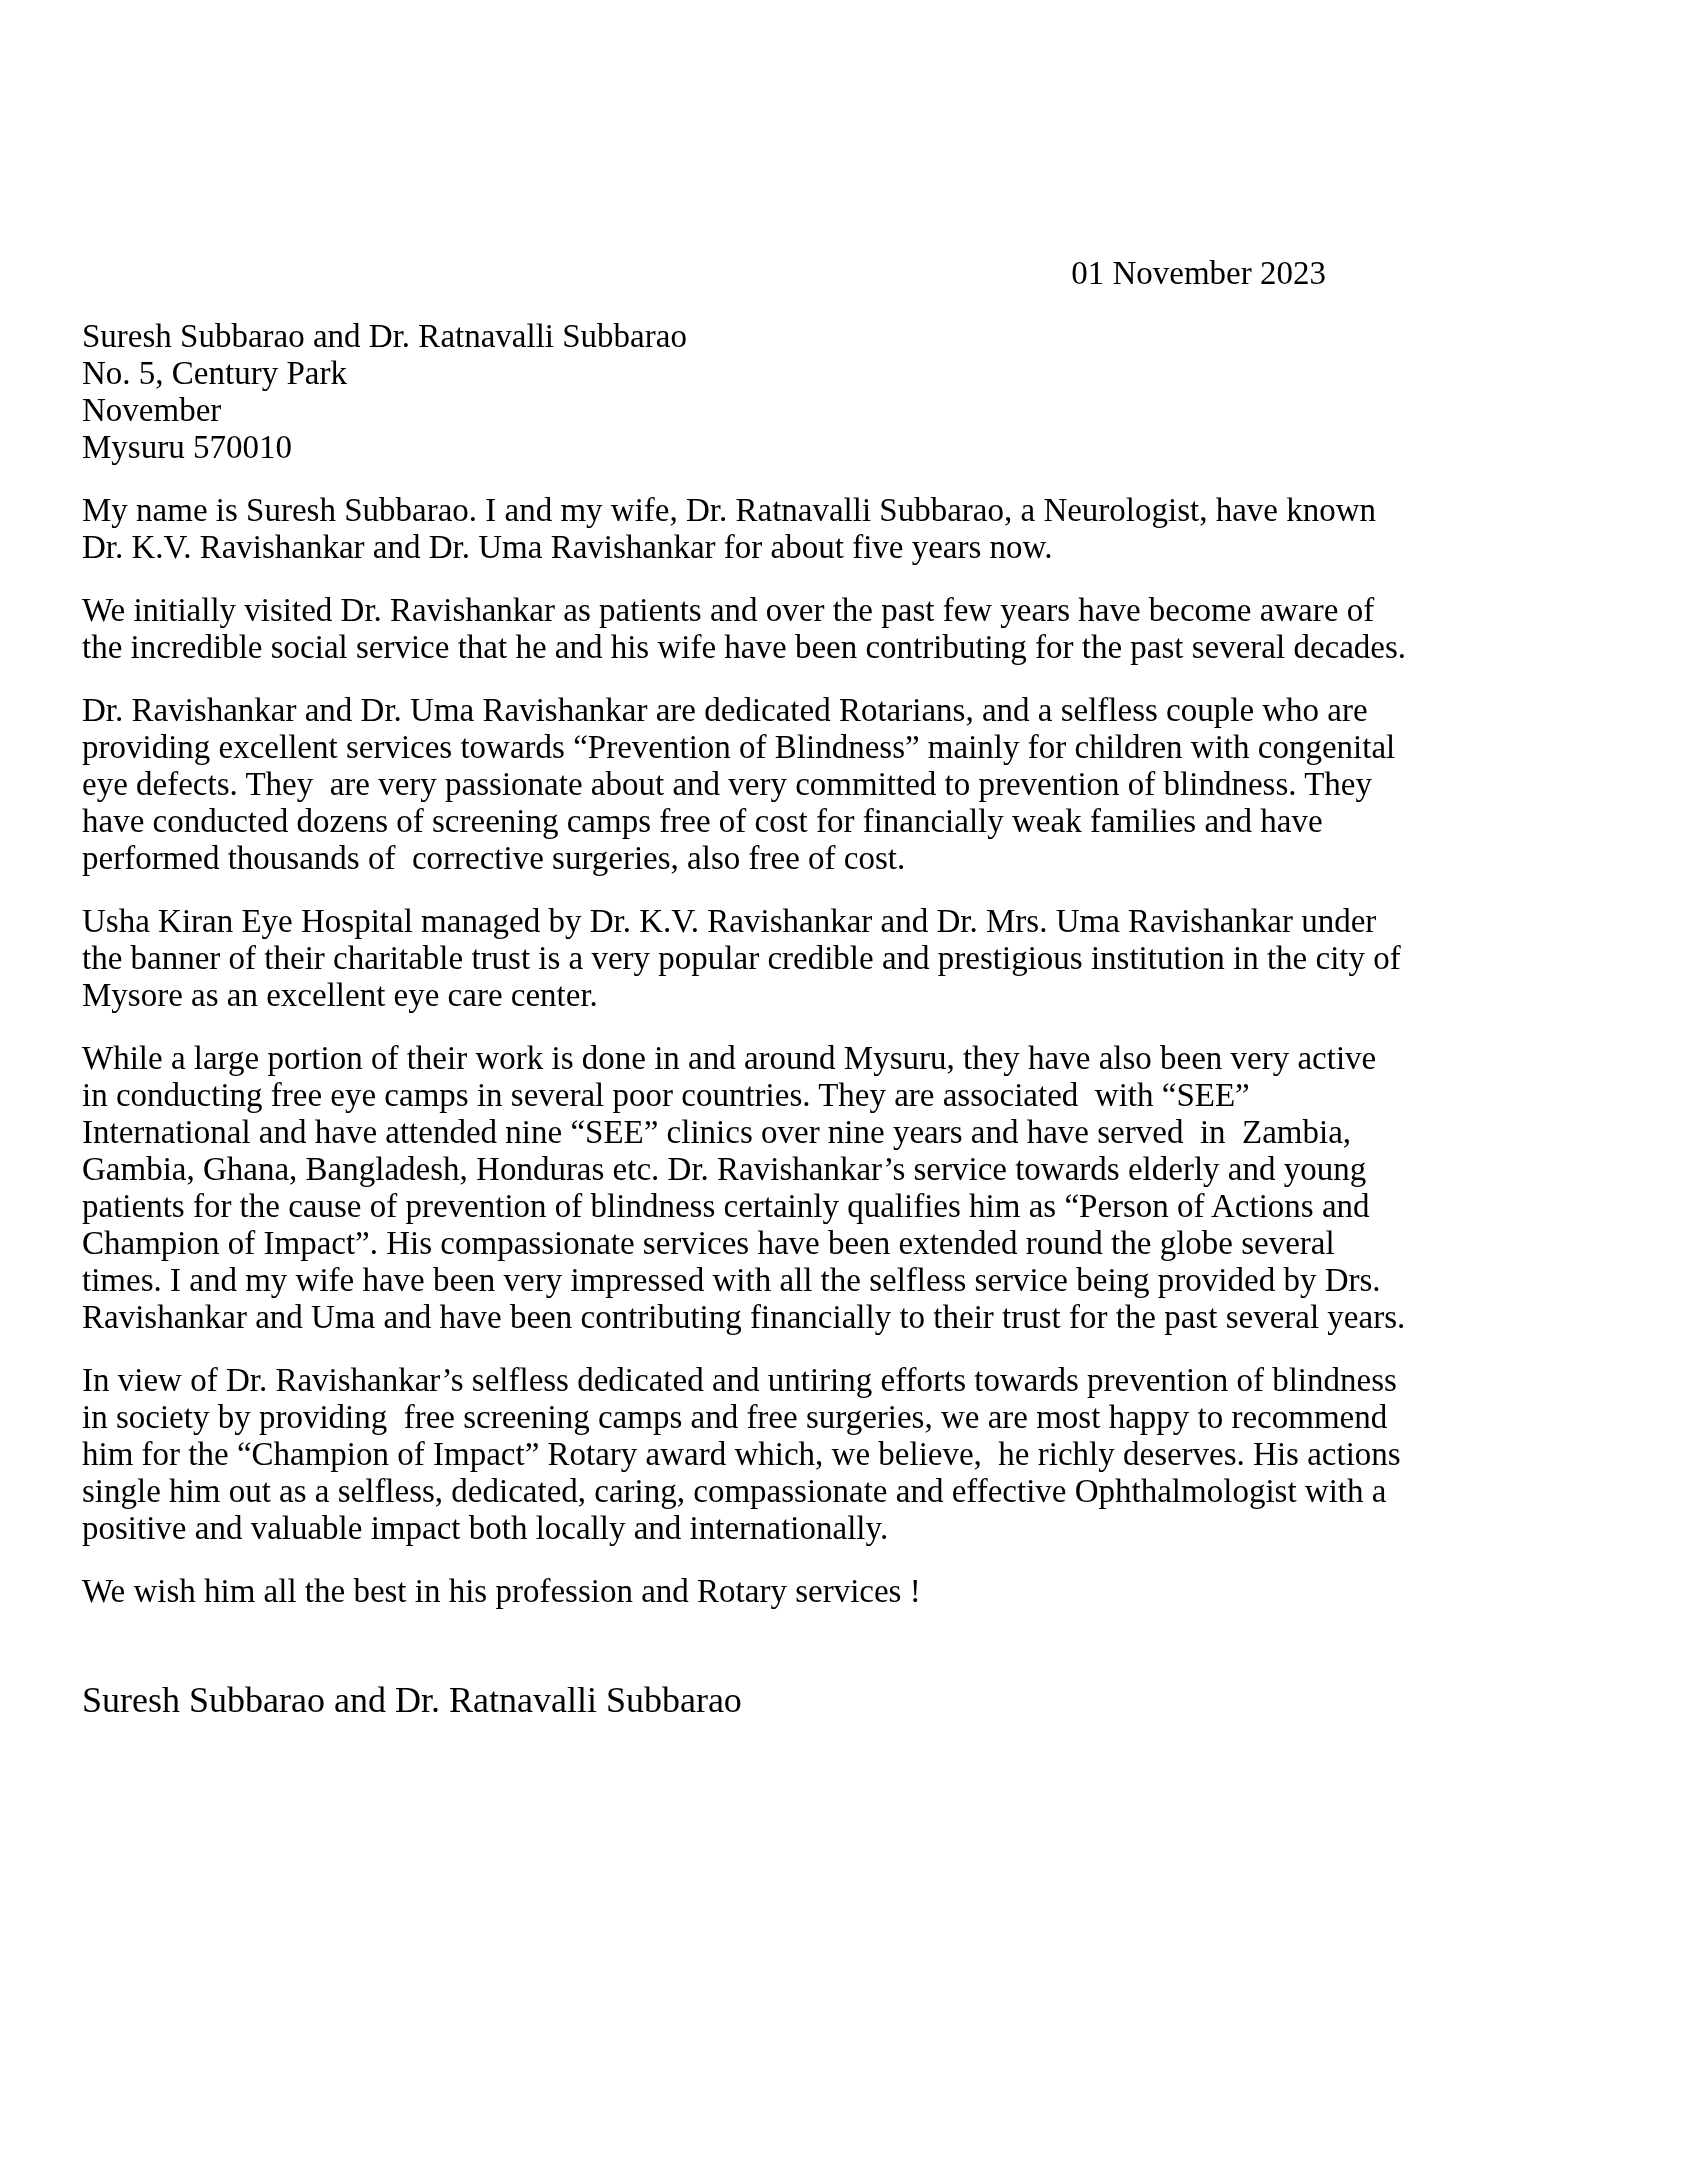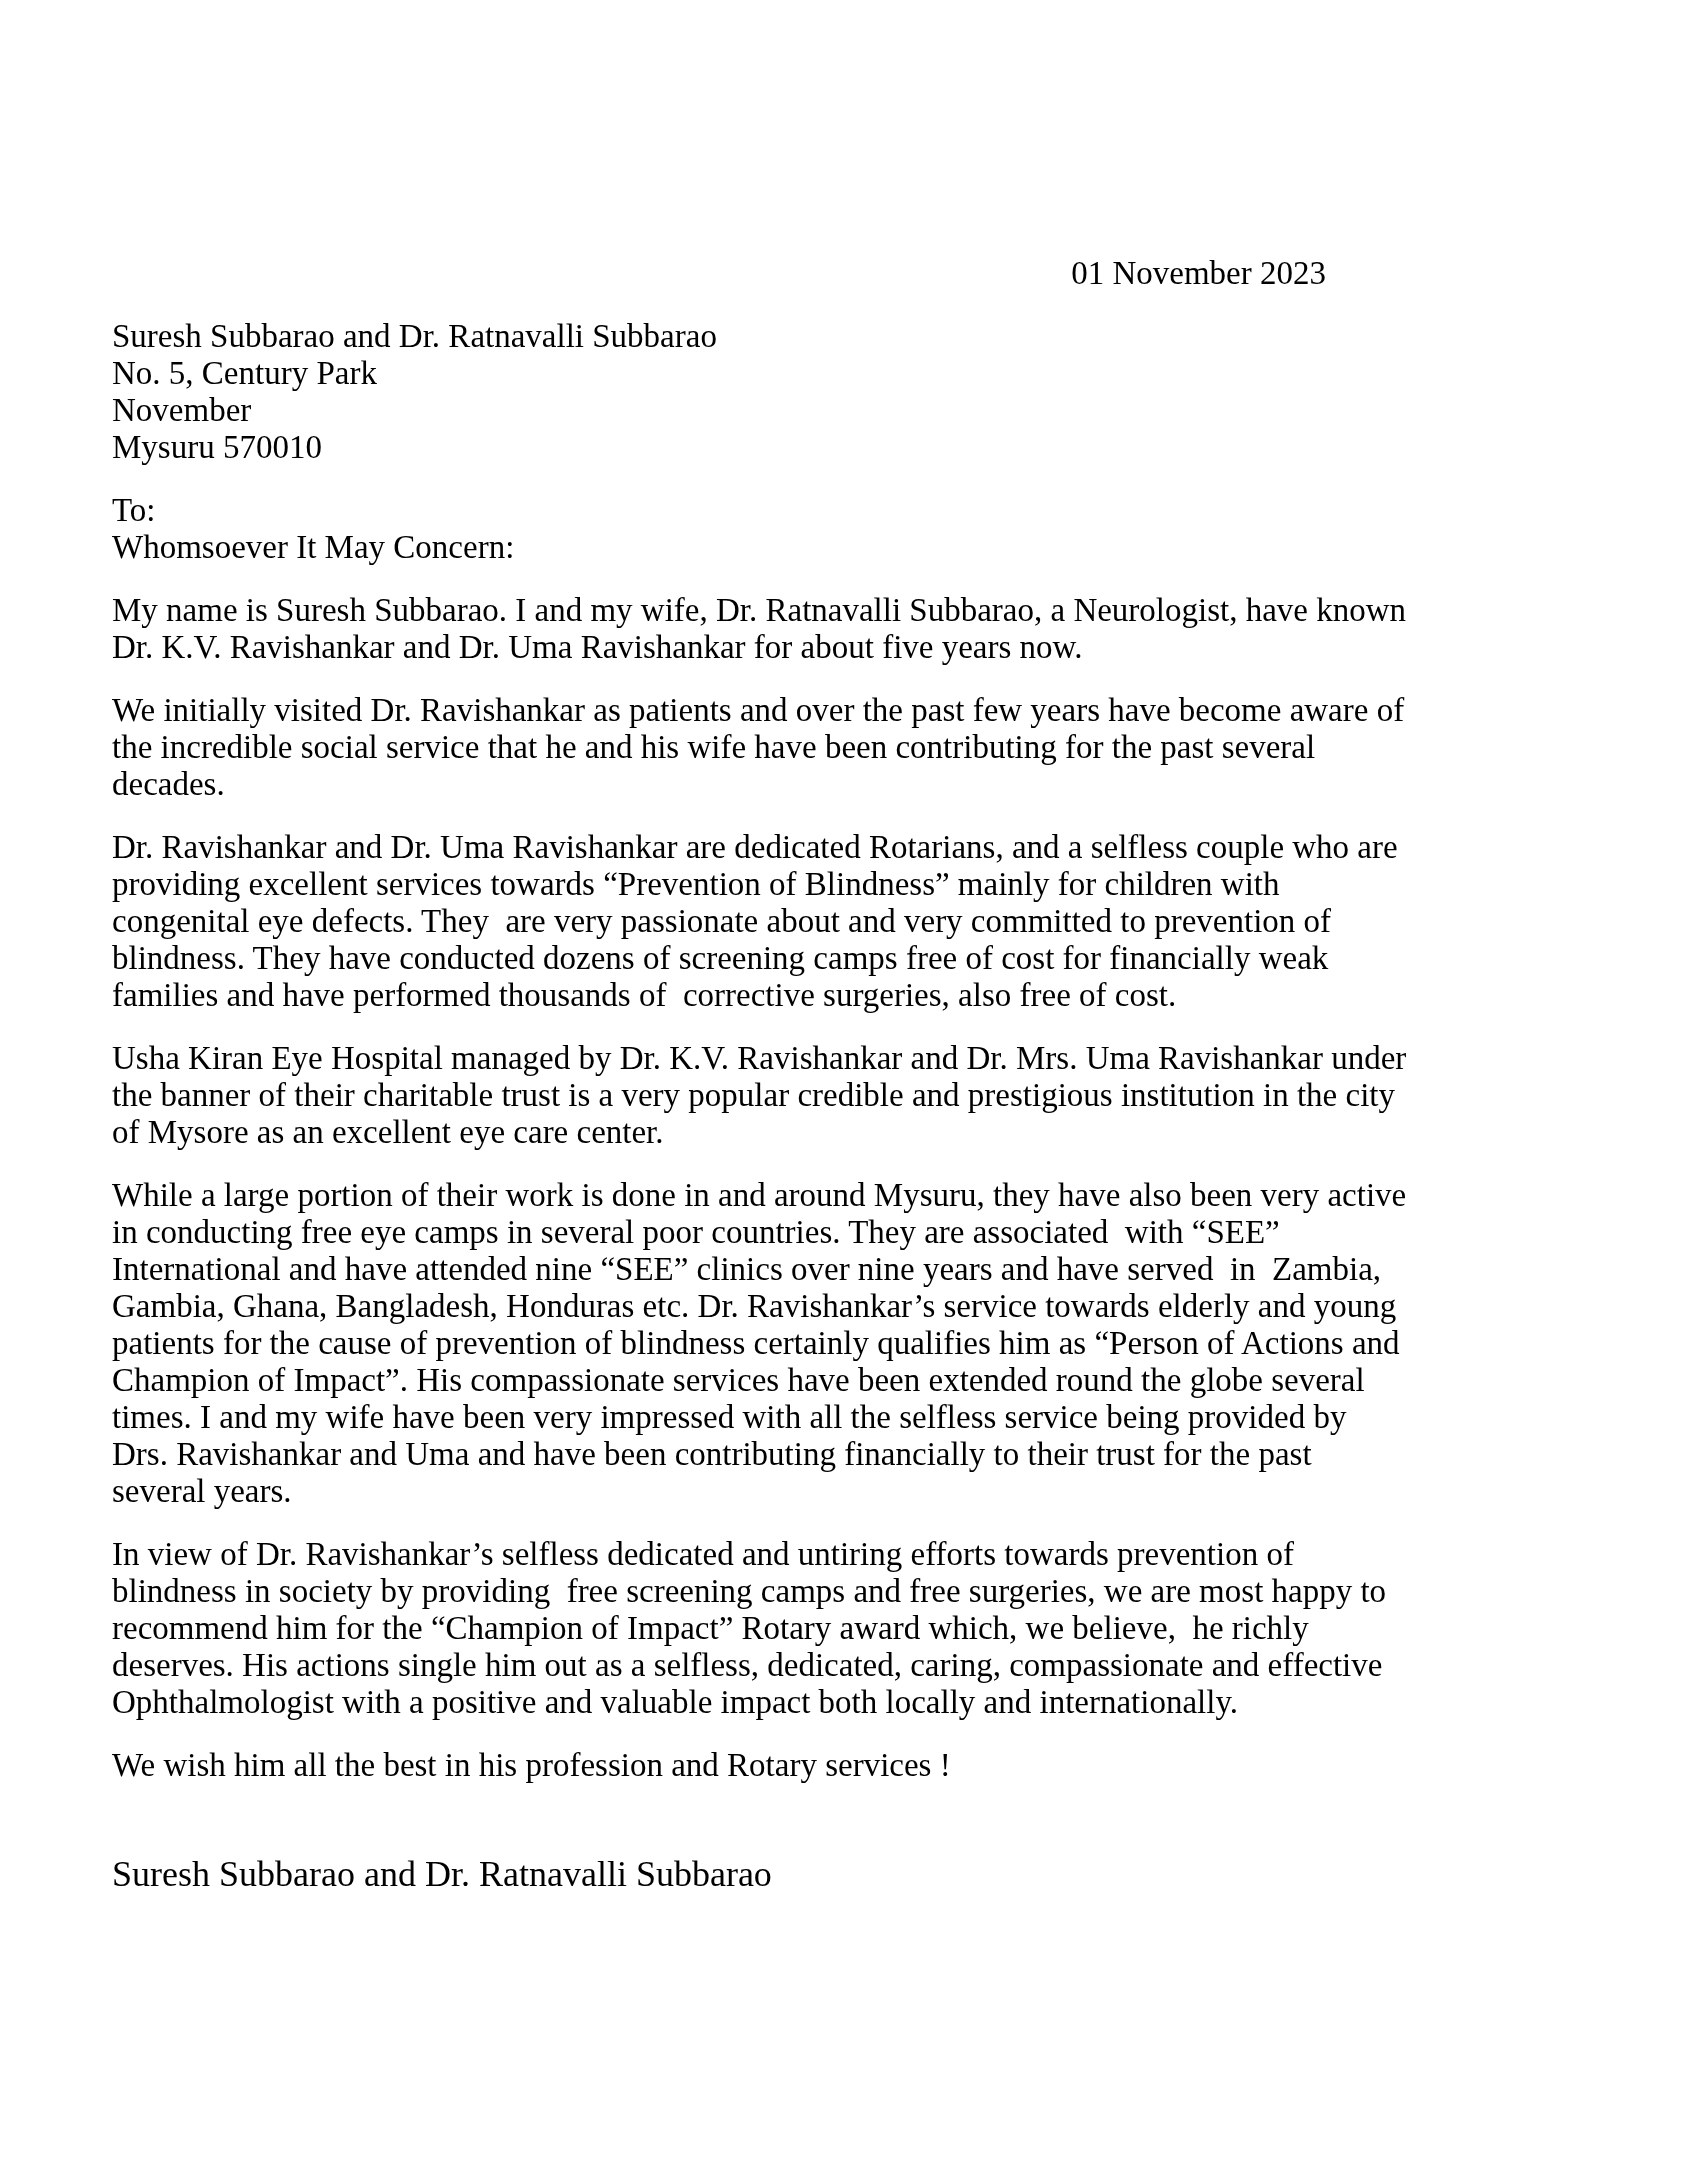--- a/index.html
+++ b/index.html
@@ -9,21 +9,21 @@
   }
   body {
     width: 1683px;
     height: 2178px;
     position: relative;
   }
   .page {
     box-sizing: border-box;
     width: 1605px;
     height: 2178px;
-    padding: 255px 196px 0 112px;
+    padding: 255px 196px 0 82px;
     background: #ffffff;
     color: #000000;
     font-family: "Liberation Serif", "DejaVu Serif", serif;
     font-size: 33px;
     line-height: 37px;
   }
   .date-line {
     text-align: right;
     padding-right: 83px;
     margin: 0 0 26px 0;
@@ -53,24 +53,20 @@
 
   <div class="date-line">01 November 2023</div>
 
   <div class="address-block">
     <div>Suresh Subbarao and Dr. Ratnavalli Subbarao</div>
     <div>No. 5, Century Park</div>
     <div>November</div>
     <div>Mysuru 570010</div>
   </div>
 
-  <div class="recipient-block">
-    <div>To:</div>
-    <div>Whomsoever It May Concern:</div>
-  </div>
 
   <p class="para">My name is Suresh Subbarao. I and my wife, Dr. Ratnavalli Subbarao, a Neurologist, have known Dr. K.V. Ravishankar and Dr. Uma Ravishankar for about five years now.</p>
 
   <p class="para">We initially visited Dr. Ravishankar as patients and over the past few years have become aware of the incredible social service that he and his wife have been contributing for the past several decades.</p>
 
   <p class="para">Dr. Ravishankar and Dr. Uma Ravishankar are dedicated Rotarians, and a selfless couple who are providing excellent services towards “Prevention of Blindness” mainly for children with congenital eye defects. They  are very passionate about and very committed to prevention of blindness. They have conducted dozens of screening camps free of cost for financially weak families and have performed thousands of  corrective surgeries, also free of cost.</p>
 
   <p class="para">Usha Kiran Eye Hospital managed by Dr. K.V. Ravishankar and Dr. Mrs. Uma Ravishankar under the banner of their charitable trust is a very popular credible and prestigious institution in the city of Mysore as an excellent eye care center.</p>
 
   <p class="para">While a large portion of their work is done in and around Mysuru, they have also been very active in conducting free eye camps in several poor countries. They are associated  with “SEE” International and have attended nine “SEE” clinics over nine years and have served  in  Zambia, Gambia, Ghana, Bangladesh, Honduras etc. Dr. Ravishankar’s service towards elderly and young patients for the cause of prevention of blindness certainly qualifies him as “Person of Actions and Champion of Impact”. His compassionate services have been extended round the globe several times. I and my wife have been very impressed with all the selfless service being provided by Drs. Ravishankar and Uma and have been contributing financially to their trust for the past several years.</p>

